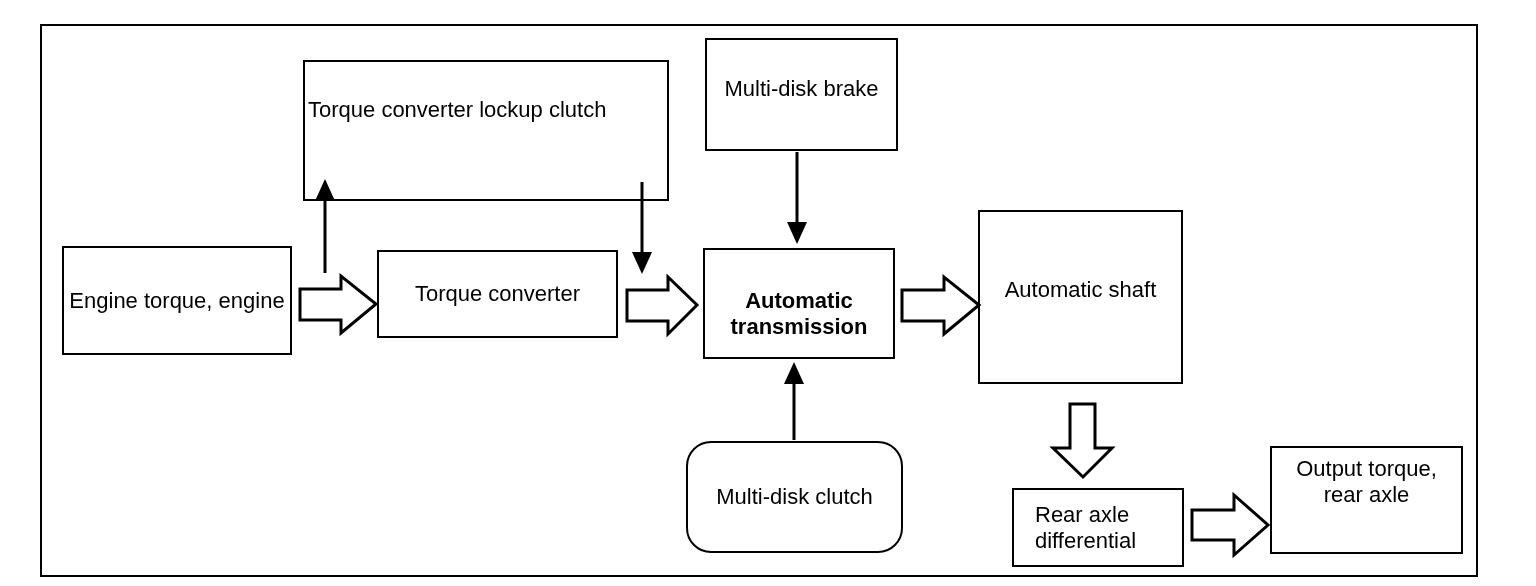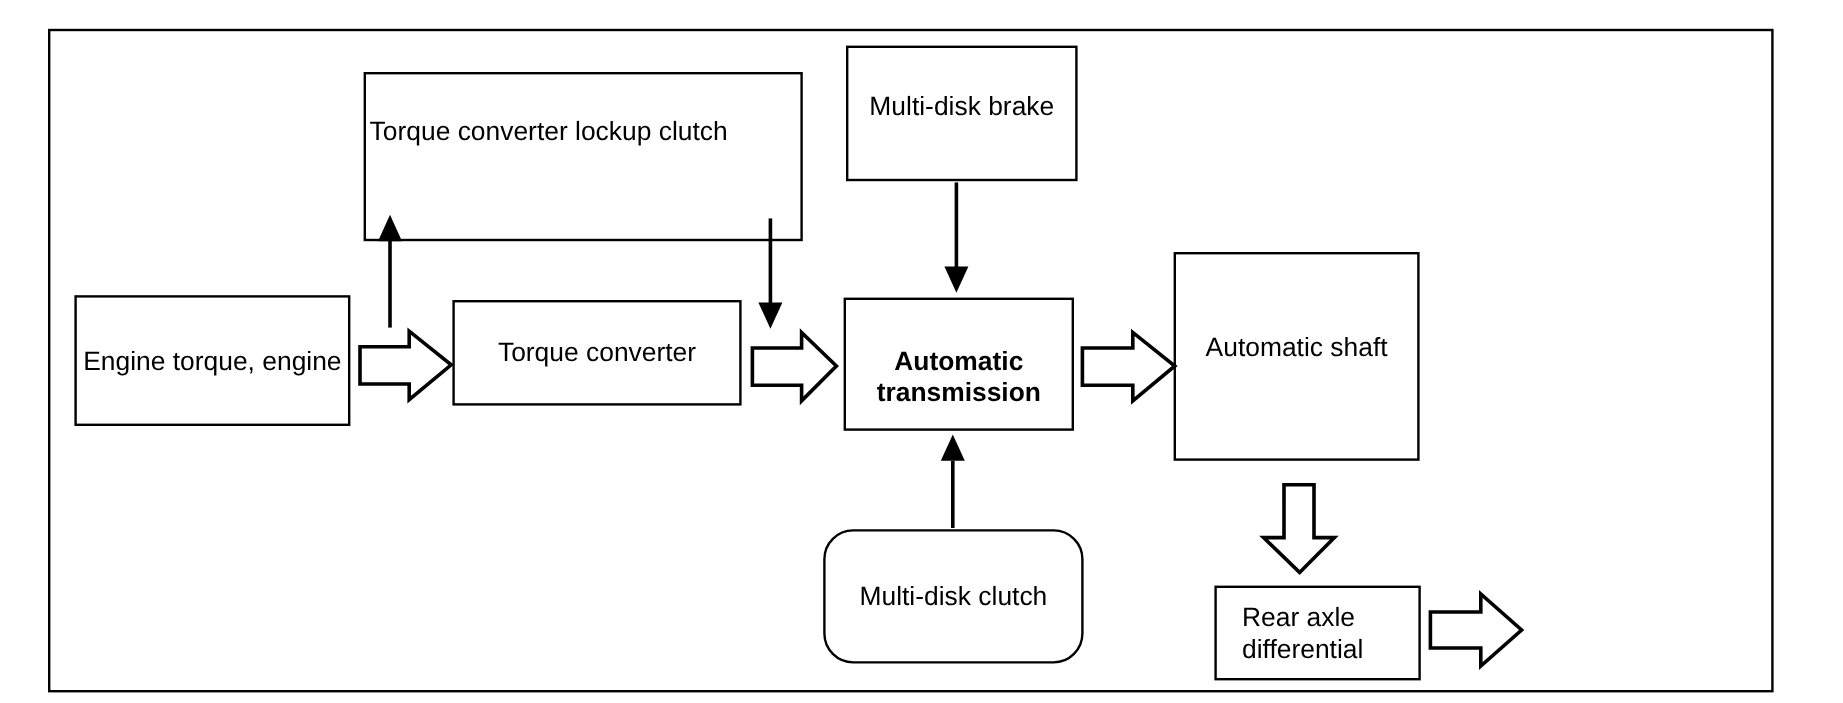--- a/index.html
+++ b/index.html
@@ -110,20 +110,24 @@
 
   <div class="node" id="node-propeller">
     <span>Automatic shaft</span>
   </div>
 
   <div class="node" id="node-reardiff">
     <span class="lines"><span>Rear axle</span><br>
       <span>differential</span></span>
   </div>
 
+  <div class="node" id="node-output">
+    <span class="lines"><span>Output torque,</span><br>
+      <span>rear axle</span></span>
+  </div>
 
   <svg id="arrows" viewBox="0 0 1536 586" xmlns="http://www.w3.org/2000/svg">
 
     <polygon class="block-arrow" points="300,289 341,289 341,276 376,304 341,333 341,320 300,320"></polygon>
 
     <polygon class="block-arrow" points="627,290 668,290 668,277 697,305 668,334 668,321 627,321"></polygon>
 
     <polygon class="block-arrow" points="902,290 944,290 944,277 979,305 944,334 944,321 902,321"></polygon>
 
     <polygon class="block-arrow" points="1070,404 1095,404 1095,448 1112,448 1083,477 1053,448 1070,448"></polygon>

